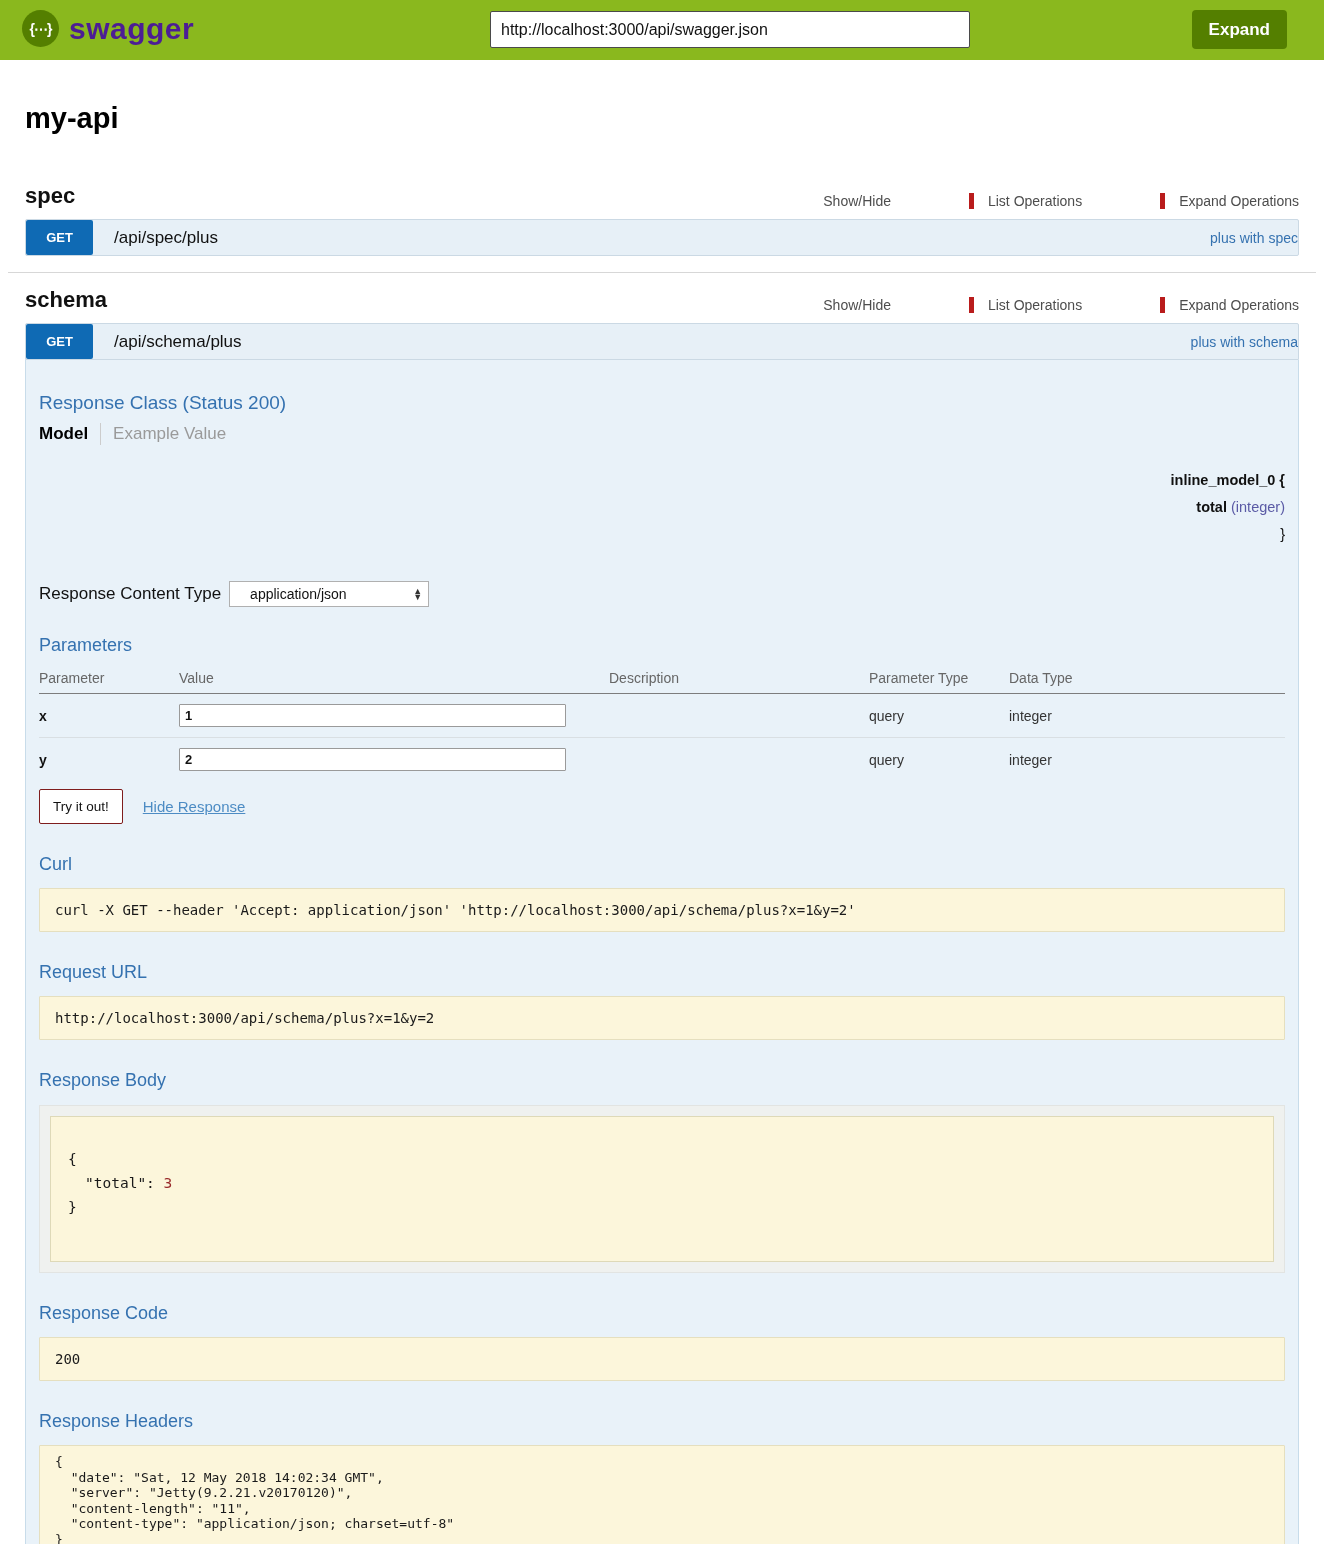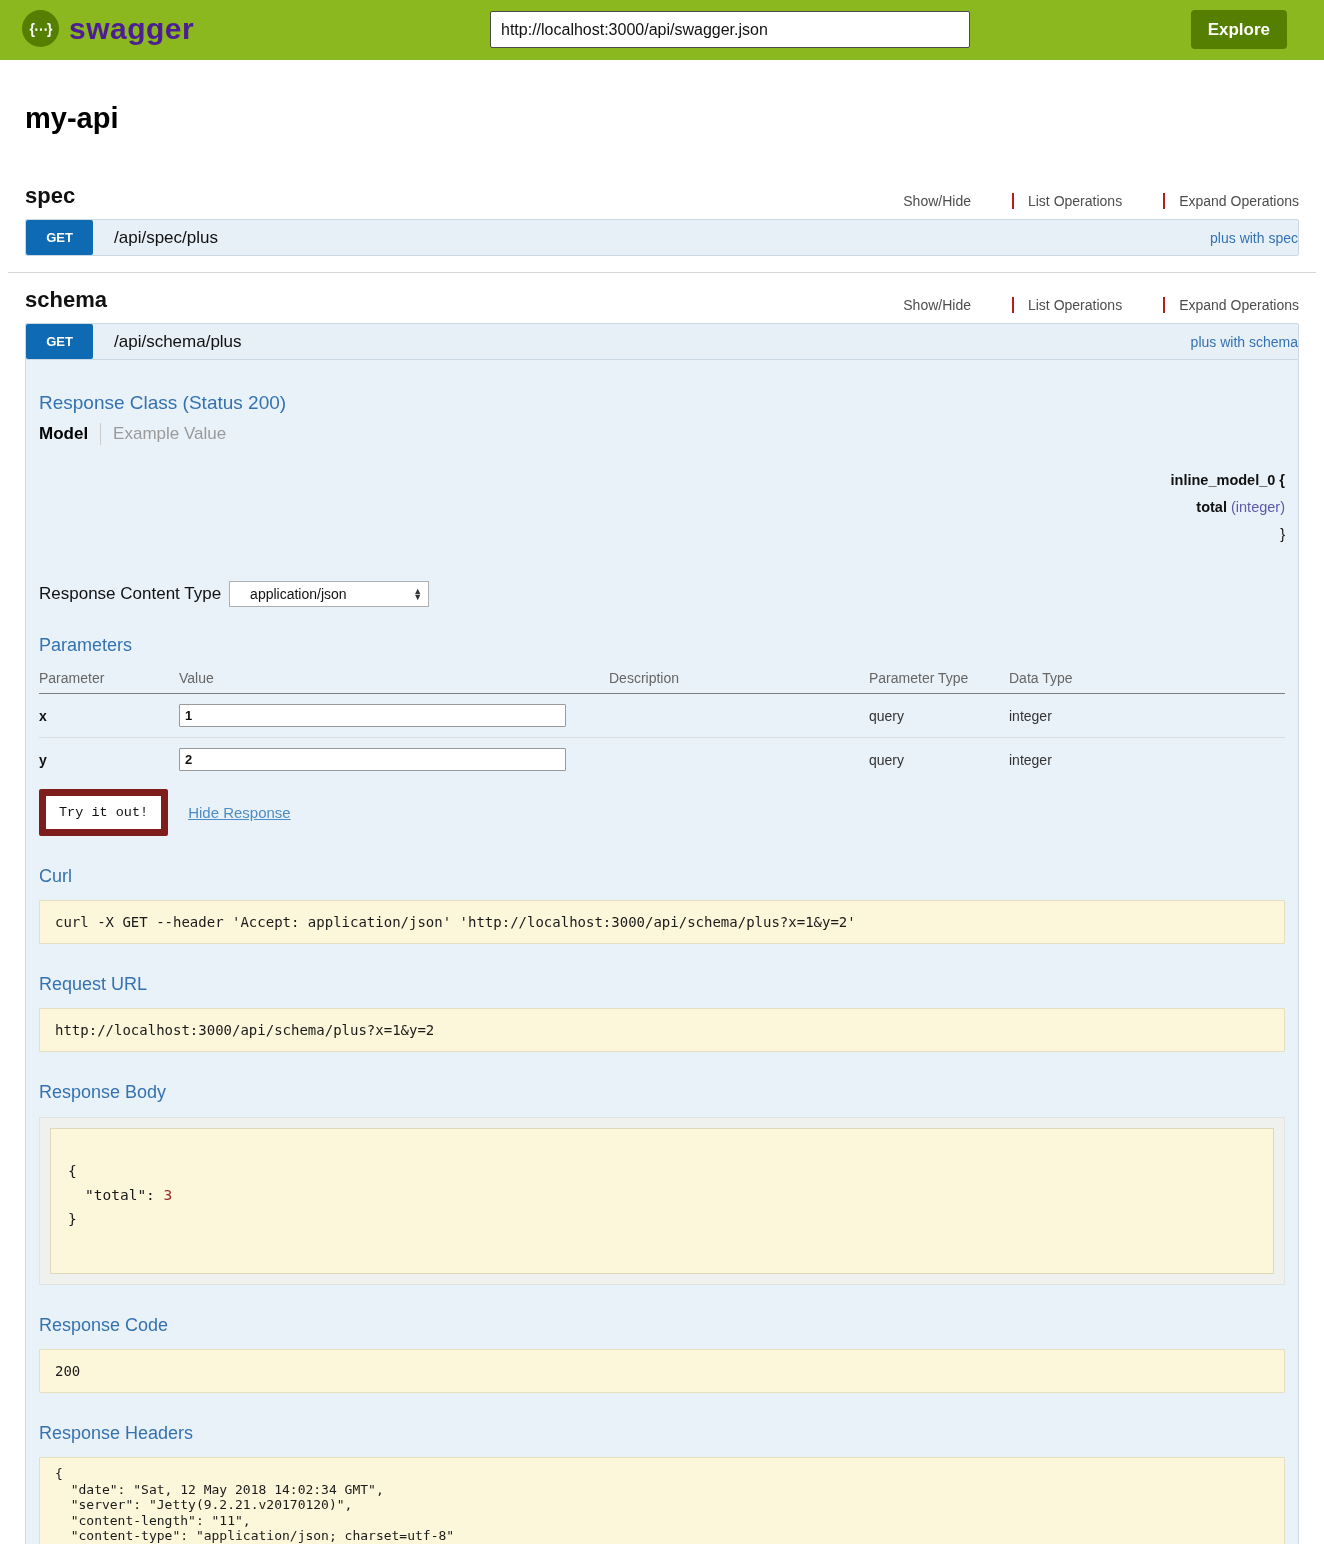--- a/index.html
+++ b/index.html
@@ -21,21 +21,21 @@
     font-size:17px; font-family:"Liberation Sans", sans-serif; cursor:pointer; }
 
   
   .page { padding:0 25px; }
   .api-title { font-size:29px; font-weight:bold; color:#000; margin-top:42px; }
 
   .section-head { display:flex; justify-content:space-between; align-items:flex-end; margin-top:48px; }
   .section-name { font-size:22px; font-weight:bold; color:#111; }
   .section-controls { display:flex; align-items:center; font-size:14px; color:#4d4d4d;gap:27px; }
   .section-controls .ctrl { padding:0 14px; cursor:pointer; }
-  .section-controls .ctrl + .ctrl { border-left:2px solid #b91c1c; }
+  .section-controls .ctrl + .ctrl { border-left:5px solid #b91c1c;margin-left:37px; }
   .section-controls .ctrl:last-child { padding-right:0; }
 
   .endpoint-row { margin-top:10px; height:37px; background:#e7f0f7; border:1px solid #cbd9e4;
     border-radius:2px; display:flex; align-items:center; }
   .http-method { width:67px; align-self:stretch; background:#0f6ab4; border-radius:2px;
     color:#fff; font-weight:bold; font-size:13px; display:flex; align-items:center;
     justify-content:center; cursor:pointer; }
   .endpoint-path { margin-left:21px; font-size:17px; color:#111; cursor:pointer; }
   .endpoint-summary { margin-left:auto; font-size:14px; color:#3572b0; cursor:pointer; }
 
@@ -76,23 +76,23 @@
   th.col-param, td.col-param { width:140px; padding-left:18px; }
   th.col-value, td.col-value { width:430px; }
   th.col-desc,  td.col-desc  { width:260px; }
   th.col-ptype, td.col-ptype { width:140px; }
   .param-name { font-weight:bold; color:#111; }
   .param-input { width:387px; height:23px; border:1px solid #9a9a9a; border-radius:1px;
     padding:0 5px; font-size:13px; font-weight:bold; color:#111;
     font-family:"Liberation Sans", sans-serif; }
 
   .try-row { display:flex; align-items:center; gap:20px; margin-top:8px; }
-  .try-btn { background:#ffffff; border:7px solid #7f1d1d; border-radius:2px;
+  .try-btn { background:#ffffff; border:1px solid #7f1d1d; border-radius:2px;
     padding:9px 13px; font-size:13.5px; color:#111; cursor:pointer;
-    font-family:Liberation Mono, monospace; }
+    font-family:Liberation Sans, sans-serif; }
   .hide-response { color:#4d8cc4; font-size:15px; text-decoration:underline; cursor:pointer; }
 
   .code-box { margin-top:13px; background:#fcf6db; border:1px solid #e5dfbf; border-radius:1px;
     padding:13px 15px; font-family:"DejaVu Sans Mono", monospace; font-size:14px;
     color:#1a1a1a; overflow:hidden; }
   .code-box.tight { padding:8px 15px 30px 15px; font-size:13px; line-height:15.5px; }
   pre.code-pre { font-family:"DejaVu Sans Mono", monospace; white-space:pre; margin:0; }
 
   .body-wrap { margin-top:14px; background:#eff1ef; border:1px solid #e2e4e2; padding:10px; }
   .body-code { background:#fcf6db; border:1px solid #ded9b8; padding:30px 17px 42px 17px;
@@ -101,21 +101,21 @@
 </style>
 </head>
 <body>
 
 <div class="topbar">
   <div class="brand">
     <span class="logo-circle">{⋯}</span>
     <span class="brand-name">swagger</span>
   </div>
   <input class="url-input" type="text" value="http://localhost:3000/api/swagger.json" style="">
-  <button class="explore-btn">Explore</button>
+  <button class="explore-btn">Expand</button>
 </div>
 
 <div class="page">
   <div class="api-title">my-api</div>
 
   <div class="section-head">
     <span class="section-name">spec</span>
     <span class="section-controls">
       <span class="ctrl">Show/Hide</span>
       <span class="ctrl">List Operations</span>

